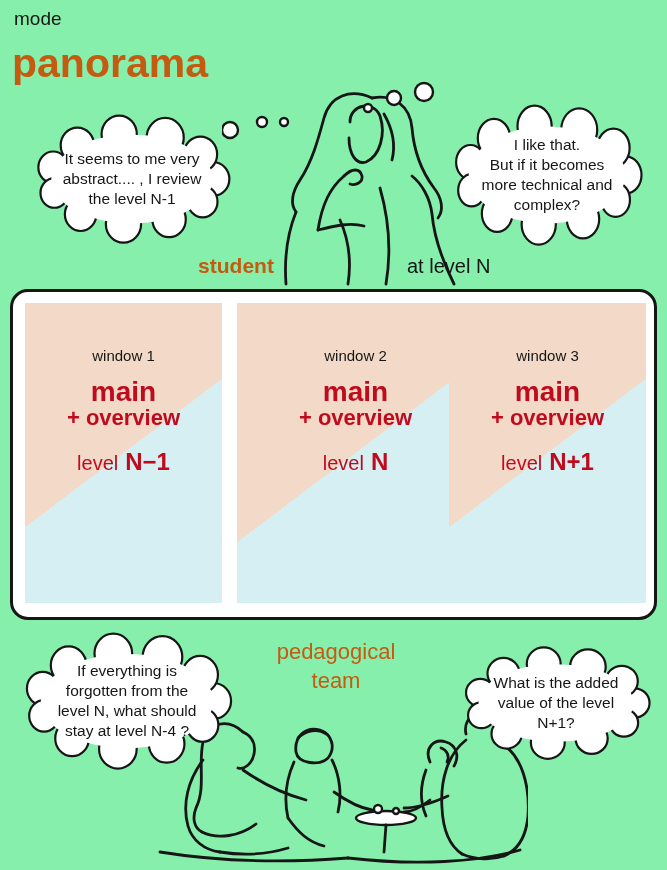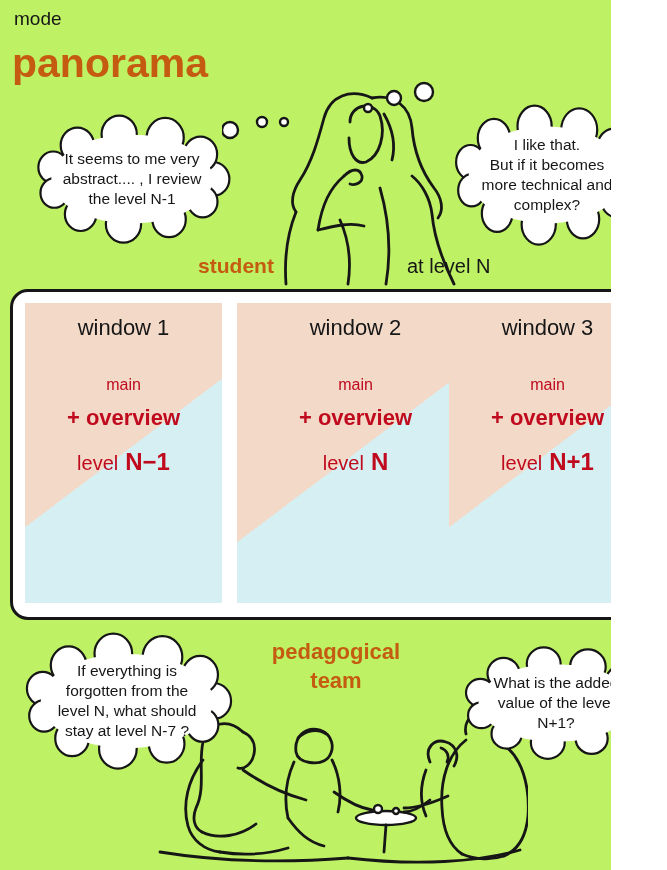--- a/index.html
+++ b/index.html
@@ -4,31 +4,31 @@
 <style>
   :root{
     --accent-orange:#c55a11;
     --accent-red:#c00b1e;
     --peach:#f3dac8;
     --light-blue:#d5eff3;
     --ink:#161616;
   }
   html,body{margin:0;padding:0;background:#fff;}
   .stage{
-    position:relative;width:611px;height:870px;background:#bef264;overflow:hidden;
+    position:relative;width:667px;height:870px;background:#86efac;overflow:hidden;
     font-family:"Liberation Sans",sans-serif;color:var(--ink);
   }
   .abs{position:absolute;}
   .mode-label{left:14px;top:8px;font-size:19px;}
   .page-title{left:12px;top:40px;font-size:41px;font-weight:700;color:var(--accent-orange);}
   .side-label{font-size:21px;}
   .student-label{left:186px;top:254px;width:100px;font-weight:700;color:var(--accent-orange);text-align:center;}
   .level-note{left:407px;top:255px;width:140px;font-size:20px;}
   .team-label{left:238px;top:637px;width:196px;text-align:center;font-size:22px;
-    font-weight:700;color:var(--accent-orange);line-height:29px;white-space:pre-line;}
+    font-weight:400;color:var(--accent-orange);line-height:29px;white-space:pre-line;}
   
   .bubble{position:absolute;}
   .bubble .cloud-svg{position:absolute;left:0;top:0;width:100%;height:100%;}
   .bubble .bubble-text{
     position:absolute;inset:0;display:flex;align-items:center;justify-content:center;
     text-align:center;white-space:pre-line;font-size:15.5px;line-height:1.28;
     padding:8px 16px;color:var(--ink);
   }
   .bubble-tl{left:30px;top:114px;width:204px;height:130px;}
   .bubble-tr{left:448px;top:104px;width:198px;height:142px;}
@@ -38,22 +38,22 @@
   .panel{
     position:absolute;left:10px;top:289px;width:647px;height:331px;box-sizing:border-box;
     border:3px solid var(--ink);border-radius:18px;background:#fff;
   }
   .window{
     position:absolute;top:11px;width:197px;height:300px;
     background:linear-gradient(143deg,var(--peach) 50%,var(--light-blue) 50%);
   }
   .w1{left:12px;} .w2{left:224px;padding-left:40px;} .w3{left:436px;}
   .win-line{position:absolute;left:0;width:100%;text-align:center;}
-  .win-title{top:12px;font-size:22px;color:var(--ink);}
-  .win-main{top:73px;font-size:16px;font-weight:400;color:var(--accent-red);}
+  .win-title{top:44px;font-size:15px;color:var(--ink);}
+  .win-main{top:73px;font-size:28px;font-weight:700;color:var(--accent-red);}
   .win-over{top:102px;font-size:22px;font-weight:700;color:var(--accent-red);}
   .win-level{top:145px;font-size:20px;color:var(--accent-red);}
   .win-level b{font-size:24px;font-weight:700;margin-left:7px;text-align:center;}
   .panel-caption{position:absolute;left:0;top:231px;width:100%;text-align:center;
     font-size:20px;color:var(--ink);}
   
   .drawing{position:absolute;}
   .student-drawing{left:222px;top:80px;width:240px;height:213px;}
   .team-drawing{left:148px;top:700px;width:380px;height:165px;}
   .drawing path{fill:none;stroke:var(--ink);stroke-width:2.8;stroke-linecap:round;stroke-linejoin:round;}
@@ -189,21 +189,21 @@
     <path d="M300,96 C282,104 268,108 256,108"></path>
   </svg>
 
   <div class="bubble bubble-bl">
     <svg class="cloud-svg">
         <use href="#cloud" width="100%" height="100%"></use>
       </svg>
     <div class="bubble-text">If everything is
 forgotten from the
 level N, what should
-stay at level  N-7 ?</div>
+stay at level  N-4 ?</div>
   </div>
 
   <div class="bubble bubble-br">
     <svg class="cloud-svg">
         <use href="#cloud" width="100%" height="100%"></use>
       </svg>
     <div class="bubble-text">What is the added
 value of the level
 N+1?</div>
   </div>

